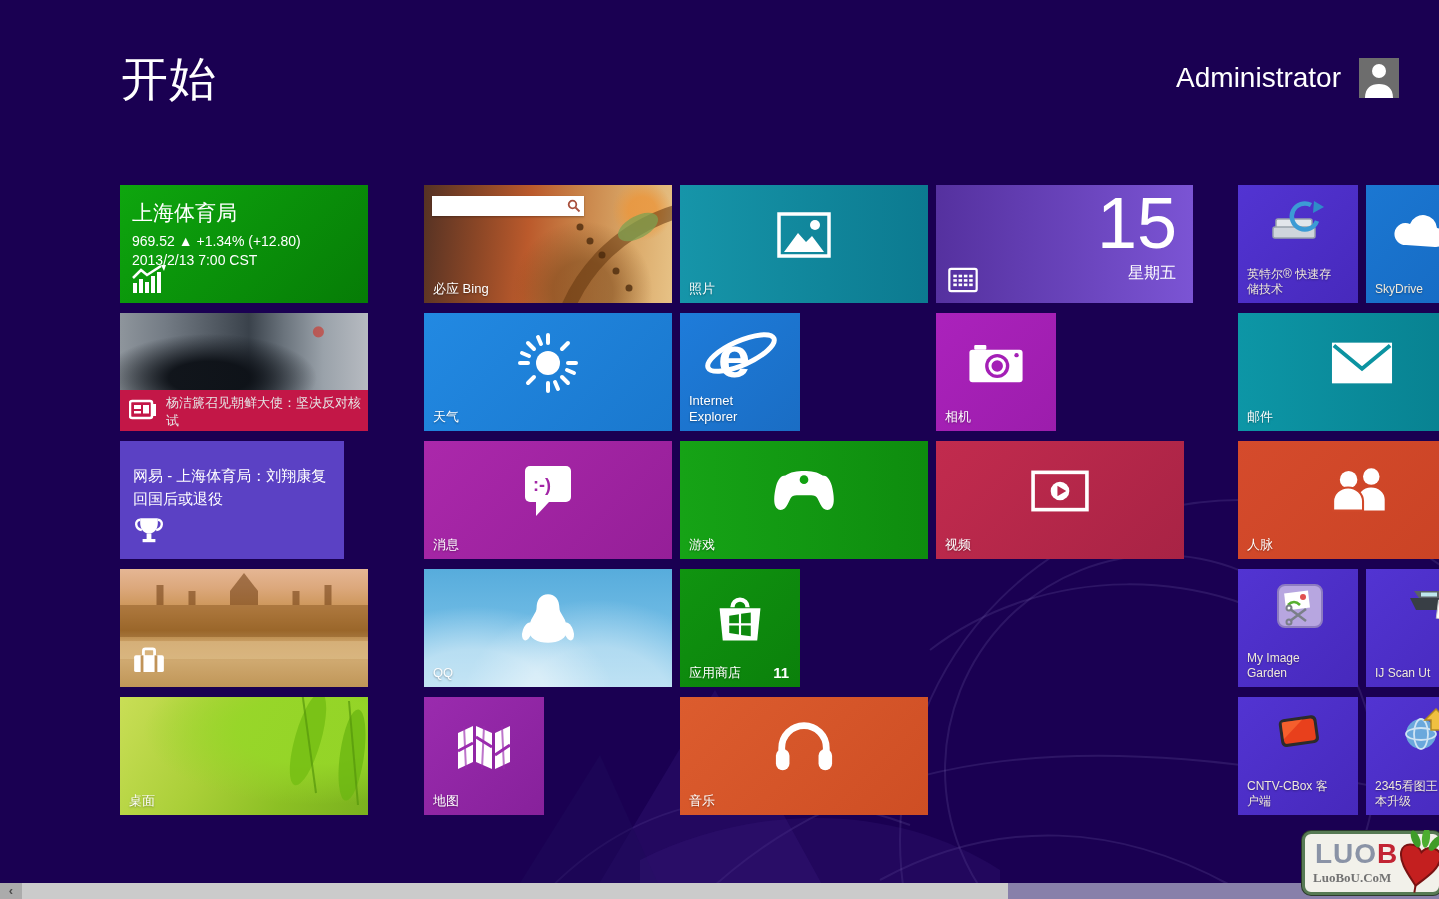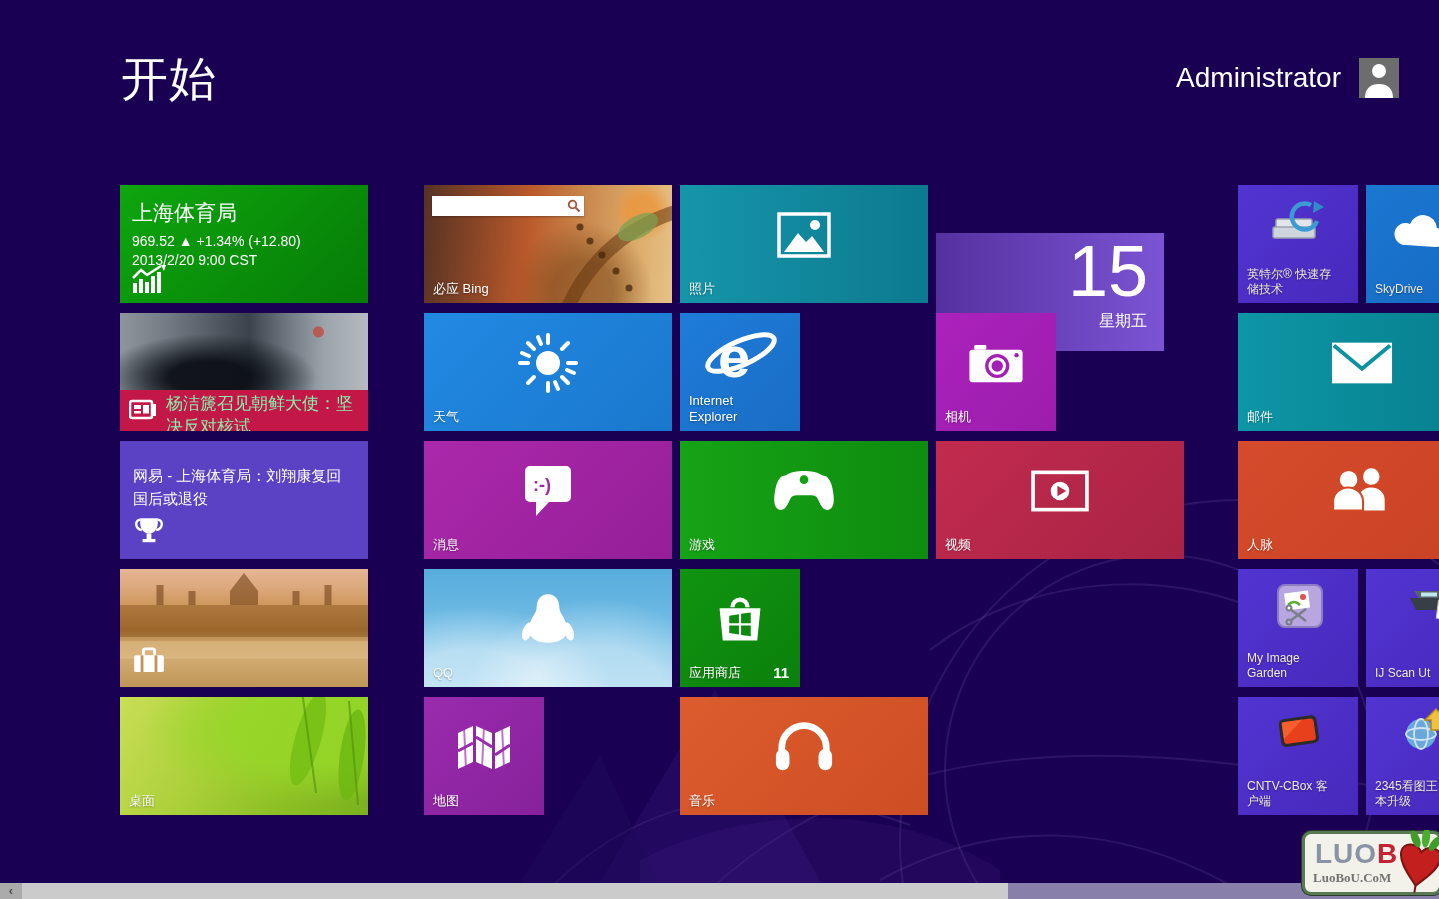--- a/index.html
+++ b/index.html
@@ -22,21 +22,21 @@
   .stock-title{font-size:21px;font-weight:400;margin-bottom:6px;}
   .stock-line{font-size:14px;margin-bottom:3px;}
   .stock-chart{position:absolute;left:12px;bottom:10px;}
   
   .t-news{background:
     radial-gradient(circle at 80% 16%, rgba(205,55,45,.65) 0 5px, rgba(205,55,45,0) 6px),
     radial-gradient(ellipse at 36% 55%, rgba(12,16,22,.95) 0 18%, rgba(12,16,22,0) 48%),
     linear-gradient(90deg,#8e959c 0%,#747c85 18%,#525a63 38%,#3a424b 52%,#6a737c 66%,#9aa2aa 82%,#b7bbc1 100%);}
   .news-banner{position:absolute;left:0;right:0;bottom:0;height:41px;background:#C31747;}
   .news-banner svg{position:absolute;left:9px;top:8px;}
-  .news-headline{position:absolute;left:46px;right:6px;top:4px;font-size:17px;line-height:1.35;color:#86efac;font-family:Liberation Mono, monospace;}
+  .news-headline{position:absolute;left:46px;right:6px;top:4px;font-size:13px;line-height:1.35;color:#e5e5e5;}
   
   .t-netease{background:#5B41C4;}
   .netease-headline{position:absolute;left:13px;right:12px;top:24px;font-size:15px;line-height:1.5;}
   .netease-trophy{position:absolute;left:13px;bottom:12px;}
   
   .t-travel{background:linear-gradient(180deg,#e5b694 0%,#dca87c 16%,#c99252 36%,#b07b38 52%,#caa066 62%,#cfa970 78%,#c09658 100%);}
   .travel-case{position:absolute;left:12px;bottom:14px;}
   
   .t-desktop{background:
     radial-gradient(ellipse at 78% 28%, rgba(150,215,40,.9) 0 28%, rgba(150,215,40,0) 62%),
@@ -115,21 +115,21 @@
       <svg width="40" height="40" viewBox="0 0 40 40">
         <circle cx="20" cy="13" r="7" fill="#fff"></circle>
         <path d="M6,40 c0,-10 6,-14 14,-14 c8,0 14,4 14,14 z" fill="#fff"></path>
       </svg>
     </span>
   </div>
 
   <div class="tile t-stock" style="left:120px;top:185px;width:248px;height:118px;">
     <div class="stock-title">上海体育局</div>
     <div class="stock-line">969.52  ▲ +1.34% (+12.80)</div>
-    <div class="stock-line">2013/2/20 9:00 CST</div>
+    <div class="stock-line">2013/2/13 7:00 CST</div>
     <svg class="stock-chart" width="34" height="28" viewBox="0 0 34 28">
       <g fill="#fff">
         <rect x="1" y="18" width="4" height="10"></rect>
           <rect x="7" y="14" width="4" height="14"></rect>
         <rect x="13" y="17" width="4" height="11"></rect>
           <rect x="19" y="11" width="4" height="17"></rect>
         <rect x="25" y="7" width="4" height="21"></rect>
       </g>
       <polyline points="1,13 9,5 15,10 29,1" fill="none" stroke="#fff" stroke-width="2.5"></polyline>
       <polygon points="29,0 34,0 32,6" fill="#fff"></polygon>
@@ -142,21 +142,21 @@
         <rect x="1" y="3" width="22" height="17" rx="2" fill="none" stroke="#fff" stroke-width="2.5"></rect>
         <rect x="5" y="7" width="7" height="4" fill="#fff"></rect>
         <rect x="5" y="13" width="7" height="2.5" fill="#fff"></rect>
         <rect x="14" y="7" width="6" height="8.5" fill="#fff"></rect>
         <rect x="23.5" y="6" width="3.5" height="12" fill="#fff"></rect>
       </svg>
       <div class="news-headline">杨洁篪召见朝鲜大使：坚决反对核试</div>
     </div>
   </div>
 
-  <div class="tile t-netease" style="left:120px;top:441px;width:248px;height:118px;">
+  <div class="tile t-netease" style="left:120px;top:441px;width:224px;height:118px;">
     <div class="netease-headline">网易 - 上海体育局：刘翔康复回国后或退役</div>
     <svg class="netease-trophy" width="32" height="32" viewBox="0 0 40 40">
       <path d="M9,4 h22 v6 c0,8 -4.5,13 -11,13 c-6.5,0 -11,-5 -11,-13 z" fill="#fff"></path>
       <path d="M9,6 c-7,0 -7,11 2,13 M31,6 c7,0 7,11 -2,13" fill="none" stroke="#fff" stroke-width="3"></path>
       <rect x="17" y="23" width="6" height="7" fill="#fff"></rect>
       <rect x="12" y="30" width="16" height="4" fill="#fff"></rect>
     </svg>
   </div>
 
   <div class="tile t-travel" style="left:120px;top:569px;width:248px;height:118px;">
@@ -297,21 +297,21 @@
 
   <div class="tile t-music" style="left:680px;top:697px;width:248px;height:118px;">
     <svg class="cicon" width="62" height="52" viewBox="0 0 64 52">
       <path d="M9,42 L9,27 A23,23 0 0 1 55,27 L55,42" fill="none" stroke="#fff" stroke-width="7" stroke-linecap="round"></path>
       <rect x="3" y="28" width="14" height="22" rx="7" fill="#fff"></rect>
       <rect x="47" y="28" width="14" height="22" rx="7" fill="#fff"></rect>
     </svg>
     <div class="label">音乐</div>
   </div>
 
-  <div class="tile t-calendar" style="left:936px;top:185px;width:228px;height:118px;margin-top:48px;">
+  <div class="tile t-calendar" style="left:936px;top:185px;width:257px;height:118px;">
     <div class="cal-day">15</div>
     <div class="cal-week">星期五</div>
     <svg class="cal-icon" width="30" height="26" viewBox="0 0 34 28">
       <rect x="1.5" y="1.5" width="31" height="25" rx="2" fill="none" stroke="#fff" stroke-width="2.5"></rect>
       <g fill="#fff">
         <rect x="6" y="8" width="4" height="3"></rect>
           <rect x="12" y="8" width="4" height="3"></rect>
           <rect x="18" y="8" width="4" height="3"></rect>
           <rect x="24" y="8" width="4" height="3"></rect>
         <rect x="6" y="13" width="4" height="3"></rect>

